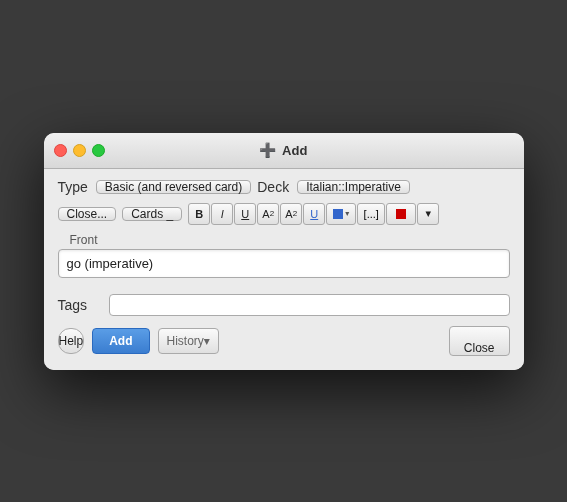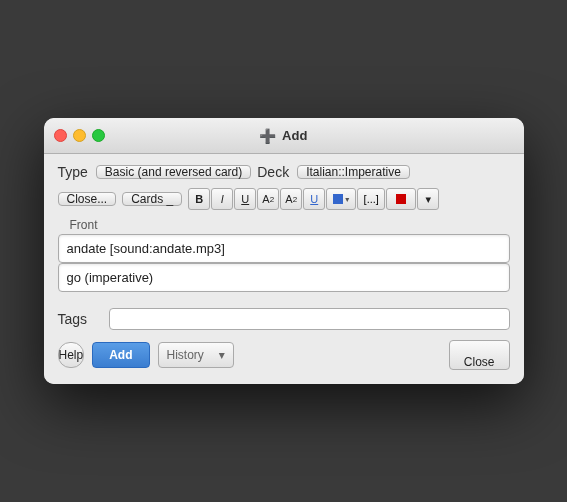--- a/index.html
+++ b/index.html
@@ -241,21 +241,21 @@
       background: linear-gradient(to bottom, #fafafa, #e0e0e0);
       border: 1px solid #aaa;
       border-radius: 4px;
       padding: 11px 8px;
       font-size: 12px;
       cursor: pointer;
       color: #666;
       height: 26px;
       display: flex;
       align-items: center;
-      gap: 15px;
+      gap: 0;
     }
 
     .btn-close {
       background: linear-gradient(to bottom, #fafafa, #e0e0e0);
       border: 1px solid #aaa;
       border-radius: 4px;
       padding: 14px 14px;
       font-size: 12px;
       cursor: pointer;
       color: #222;
@@ -327,21 +327,20 @@
         <button class="fmt-btn-wide">[...]</button>
         <div class="fmt-btn-color">
           <div class="color-square-red"></div>
         </div>
         <button class="fmt-btn">▾</button>
       </div>
     </div>
 
     
     <div class="field-label">Front</div>
-    <input class="field-input" type="text" value="andate [sound:andate.mp3]" style="">
 
     
     <input class="field-input" type="text" value="go (imperative)" style="">
 
     
     <div class="tags-row">
       <span class="label-text">Tags</span>
       <input class="tags-input" type="text" style="">
     </div>
 

